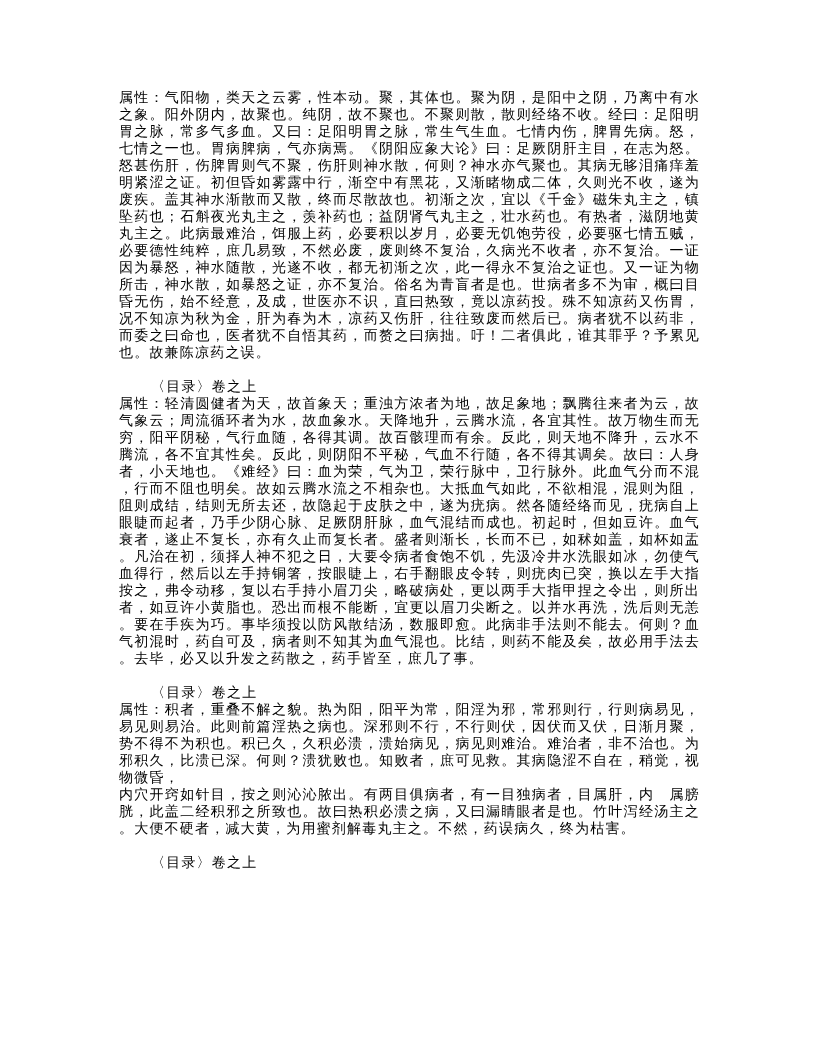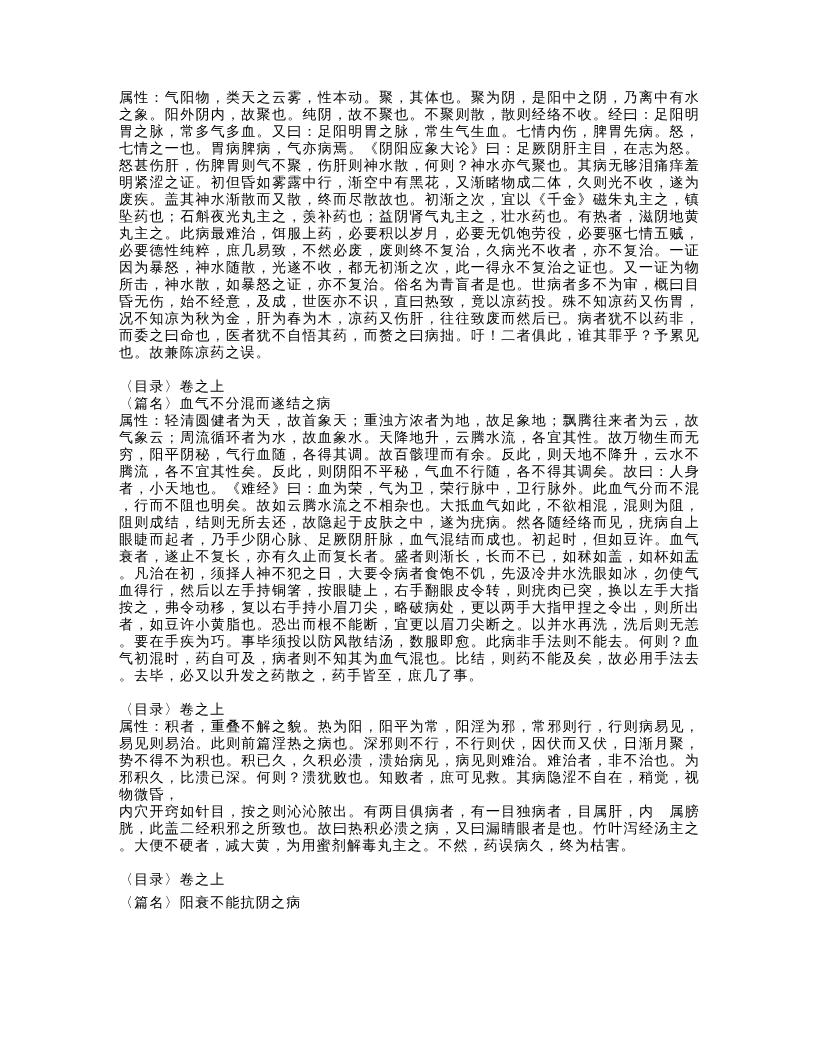--- a/index.html
+++ b/index.html
@@ -35,36 +35,35 @@
     line-break: anywhere;
     white-space: pre-wrap;
   }
   .line {
     margin: 0;
     white-space: pre-wrap;
     word-break: break-all;
   }
   .catalog {
     margin-top: 17px;
+    margin-left: 32px;
   }
   .last-title {
     margin-top: 6px;
   }
 </style>
 </head>
 <body>
 
 <div class="page">
   <div class="content">
     <p class="para">属性：气阳物，类天之云雾，性本动。聚，其体也。聚为阴，是阳中之阴，乃离中有水之象。阳外阴内，故聚也。纯阴，故不聚也。不聚则散，散则经络不收。经曰：足阳明胃之脉，常多气多血。又曰：足阳明胃之脉，常生气生血。七情内伤，脾胃先病。怒，七情之一也。胃病脾病，气亦病焉。《阴阳应象大论》曰：足厥阴肝主目，在志为怒。怒甚伤肝，伤脾胃则气不聚，伤肝则神水散，何则？神水亦气聚也。其病无眵泪痛痒羞明紧涩之证。初但昏如雾露中行，渐空中有黑花，又渐睹物成二体，久则光不收，遂为废疾。盖其神水渐散而又散，终而尽散故也。初渐之次，宜以《千金》磁朱丸主之，镇坠药也；石斛夜光丸主之，羡补药也；益阴肾气丸主之，壮水药也。有热者，滋阴地黄丸主之。此病最难治，饵服上药，必要积以岁月，必要无饥饱劳役，必要驱七情五贼，必要德性纯粹，庶几易致，不然必废，废则终不复治，久病光不收者，亦不复治。一证因为暴怒，神水随散，光遂不收，都无初渐之次，此一得永不复治之证也。又一证为物所击，神水散，如暴怒之证，亦不复治。俗名为青盲者是也。世病者多不为审，概曰目昏无伤，始不经意，及成，世医亦不识，直曰热致，竟以凉药投。殊不知凉药又伤胃，况不知凉为秋为金，肝为春为木，凉药又伤肝，往往致废而然后已。病者犹不以药非，而委之曰命也，医者犹不自悟其药，而赘之曰病拙。吁！二者俱此，谁其罪乎？予累见也。故兼陈凉药之误。</p>
 
     <p class="line catalog">〈目录〉卷之上</p>
-    <p class="line title">〈篇名〉血气不分混而遂结之病</p>
     <p class="para">属性：轻清圆健者为天，故首象天；重浊方浓者为地，故足象地；飘腾往来者为云，故气象云；周流循环者为水，故血象水。天降地升，云腾水流，各宜其性。故万物生而无穷，阳平阴秘，气行血随，各得其调。故百骸理而有余。反此，则天地不降升，云水不腾流，各不宜其性矣。反此，则阴阳不平秘，气血不行随，各不得其调矣。故曰：人身者，小天地也。《难经》曰：血为荣，气为卫，荣行脉中，卫行脉外。此血气分而不混，行而不阻也明矣。故如云腾水流之不相杂也。大抵血气如此，不欲相混，混则为阻，阻则成结，结则无所去还，故隐起于皮肤之中，遂为疣病。然各随经络而见，疣病自上眼睫而起者，乃手少阴心脉、足厥阴肝脉，血气混结而成也。初起时，但如豆许。血气衰者，遂止不复长，亦有久止而复长者。盛者则渐长，长而不已，如秫如盖，如杯如盂。凡治在初，须择人神不犯之日，大要令病者食饱不饥，先汲冷井水洗眼如冰，勿使气血得行，然后以左手持铜箸，按眼睫上，右手翻眼皮令转，则疣肉已突，换以左手大指按之，弗令动移，复以右手持小眉刀尖，略破病处，更以两手大指甲捏之令出，则所出者，如豆许小黄脂也。恐出而根不能断，宜更以眉刀尖断之。以并水再洗，洗后则无恙。要在手疾为巧。事毕须投以防风散结汤，数服即愈。此病非手法则不能去。何则？血气初混时，药自可及，病者则不知其为血气混也。比结，则药不能及矣，故必用手法去。去毕，必又以升发之药散之，药手皆至，庶几了事。</p>
 
     <p class="line catalog">〈目录〉卷之上</p>
     <p class="para">属性：积者，重叠不解之貌。热为阳，阳平为常，阳淫为邪，常邪则行，行则病易见，易见则易治。此则前篇淫热之病也。深邪则不行，不行则伏，因伏而又伏，日渐月聚，势不得不为积也。积已久，久积必溃，溃始病见，病见则难治。难治者，非不治也。为邪积久，比溃已深。何则？溃犹败也。知败者，庶可见救。其病隐涩不自在，稍觉，视物微昏，
 内穴开窍如针目，按之则沁沁脓出。有两目俱病者，有一目独病者，目属肝，内　属膀胱，此盖二经积邪之所致也。故曰热积必溃之病，又曰漏睛眼者是也。竹叶泻经汤主之。大便不硬者，减大黄，为用蜜剂解毒丸主之。不然，药误病久，终为枯害。</p>
 
     <p class="line catalog">〈目录〉卷之上</p>
-    <p class="line title last-title">〈篇名〉阳衰不能抗阴之病</p>
   </div>
 </div>
 
 </body></html>

